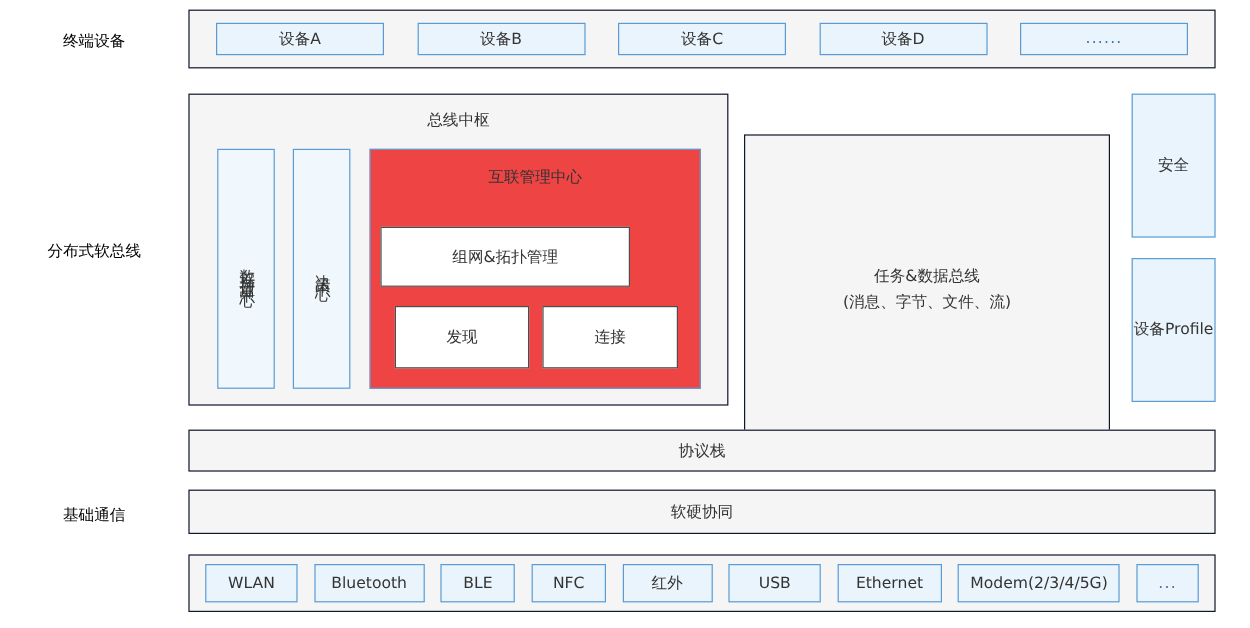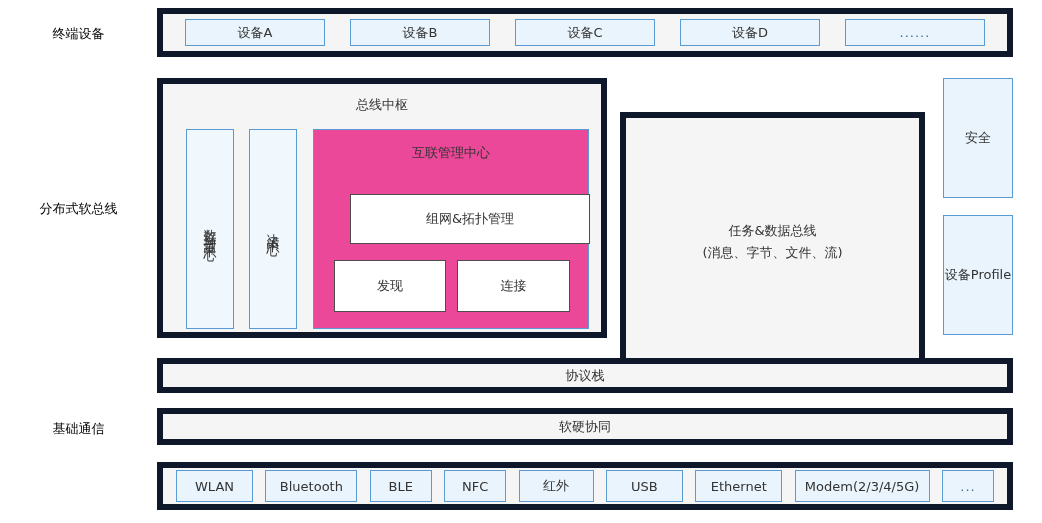--- a/index.html
+++ b/index.html
@@ -5,26 +5,26 @@
   html,body { margin:0; padding:0; background:#ffffff; }
   .page {
     position:relative; width:1042px; height:523px; background:#ffffff;
     font-family:"DejaVu Sans","Liberation Sans",sans-serif;
     font-size:13px; color:#333333; overflow:hidden;
   }
   .abs { position:absolute; box-sizing:border-box; }
   .center { display:flex; align-items:center; justify-content:center; }
 
   
-  .gray-box { background:#f5f5f5; border:6px solid #0f172a; }
+  .gray-box { background:#f5f5f5; border:1px solid #0f172a; }
 
   
   .blue-box { background:#e9f4fc; border:1.5px solid #5b9bd5; }
   .blue-box-light { background:#f0f8fd; border:1px solid #5b9bd5; }
-  .blue-panel { background:#ec4899; border:1px solid #5b9bd5; }
+  .blue-panel { background:#ef4444; border:1px solid #5b9bd5; }
 
   
   .white-box { background:#ffffff; border:1.5px solid #4d4d4d; }
 
   .row-label { position:absolute; left:0; width:157px; text-align:center; color:#000000; }
 
   
   .device-row { left:157px; top:8px; width:856px; height:49px;
     display:flex; align-items:center; justify-content:space-between; padding:0 22px; }
   .device-box { width:138px; height:25px; }
@@ -88,21 +88,21 @@
     <div class="abs blue-box-light center vbar" style="left:23px;">
       <span class="vtext">数据与计算中心</span>
     </div>
 
     <div class="abs blue-box-light center vbar" style="left:86px;">
       <span class="vtext">决策中心</span>
     </div>
 
     <div class="abs blue-panel interconnect">
       <div class="interconnect-title">互联管理中心</div>
-      <div class="abs white-box center" style="left:36px; top:64px; width:240px; height:50px;">组网&amp;拓扑管理</div>
+      <div class="abs white-box center" style="left:8px; top:64px; width:208px; height:50px;">组网&amp;拓扑管理</div>
       <div class="abs white-box center" style="left:20px; top:130px; width:112px; height:52px;">发现</div>
       <div class="abs white-box center" style="left:143px; top:130px; width:113px; height:52px;">连接</div>
     </div>
   </div>
 
   <div class="abs gray-box task-bus">
     <div>任务&amp;数据总线</div>
     <div>(消息、字节、文件、流)</div>
   </div>
 

